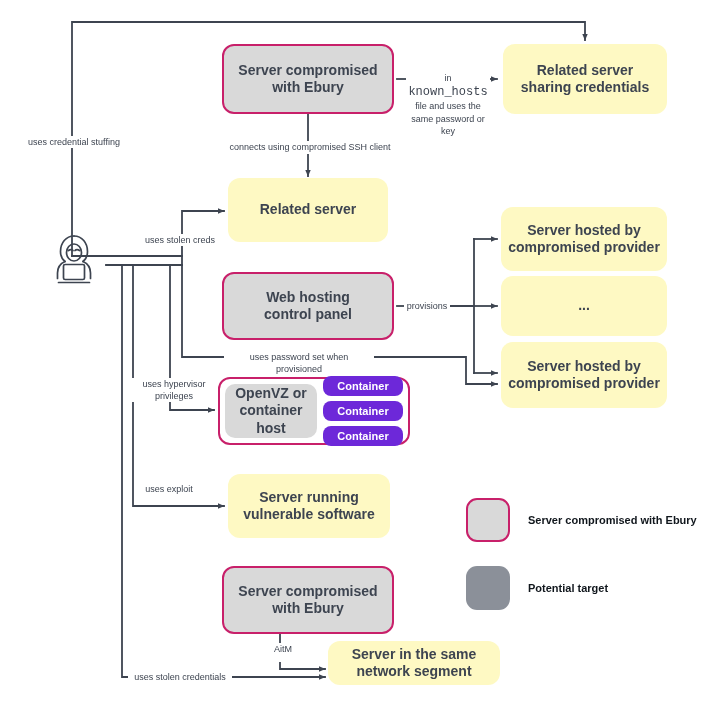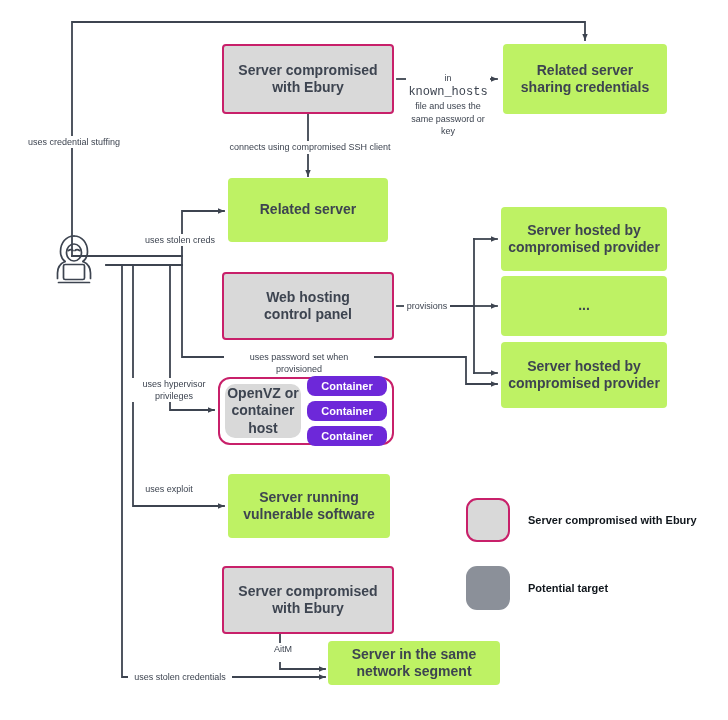--- a/index.html
+++ b/index.html
@@ -9,26 +9,26 @@
     font-family:"Liberation Sans","DejaVu Sans",sans-serif;
     color:#3d4450;
   }
   #canvas{position:absolute;inset:0;width:728px;height:720px;}
   svg.wires{position:absolute;left:0;top:0;width:728px;height:720px;pointer-events:none;}
 
   
   .node{
     position:absolute;box-sizing:border-box;
     display:flex;align-items:center;justify-content:center;text-align:center;
-    border-radius:4px;
+    border-radius:12px;
     font-weight:bold;line-height:1.25;
     white-space:pre-line;
   }
   .node.target{
-    background:#bef264;color:#3d4450;font-size:14px;
+    background:#fef9c3;color:#3d4450;font-size:14px;
   }
   .node.ebury{
     background:#d9d9d9;color:#3d4450;font-size:14px;
     border:2.5px solid #c8206a;
   }
   .node.ebury .inner{pointer-events:none;}
 
   
   .vzwrap{
     position:absolute;box-sizing:border-box;
@@ -155,21 +155,21 @@
 
   <div class="node target" style="left:501px;top:276px;width:166px;height:60px;">
     <span class="inner">...</span>
   </div>
 
   <div class="node target" style="left:501px;top:342px;width:166px;height:66px;">
     <span class="inner">Server hosted by
 compromised provider</span>
   </div>
 
-  <div class="vzwrap" style="left:218px;top:377px;width:176px;height:68px;">
+  <div class="vzwrap" style="left:218px;top:377px;width:192px;height:68px;">
     <div class="vzhost">OpenVZ or
 container host</div>
     <div class="vzcols">
       <div class="container-pill">Container</div>
       <div class="container-pill">Container</div>
       <div class="container-pill">Container</div>
     </div>
   </div>
 
   <div class="node target" style="left:228px;top:474px;width:162px;height:64px;">

